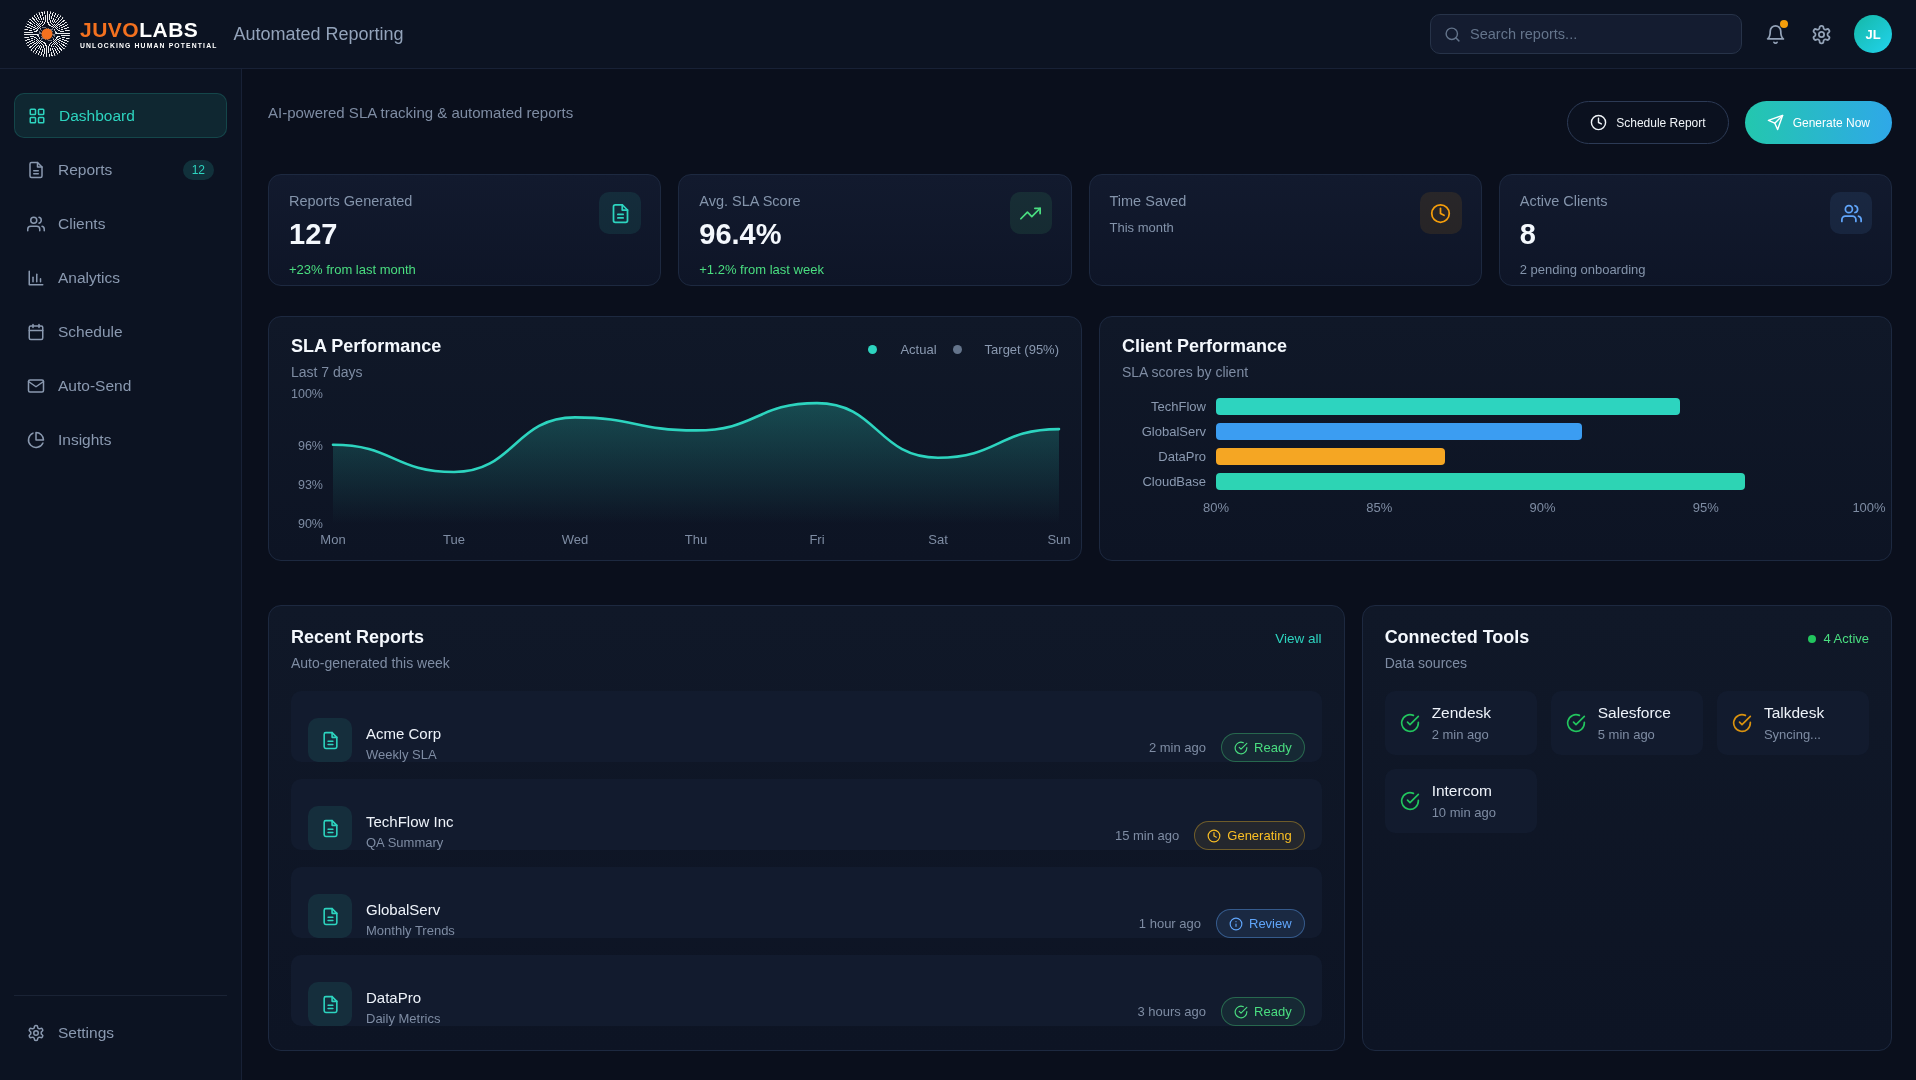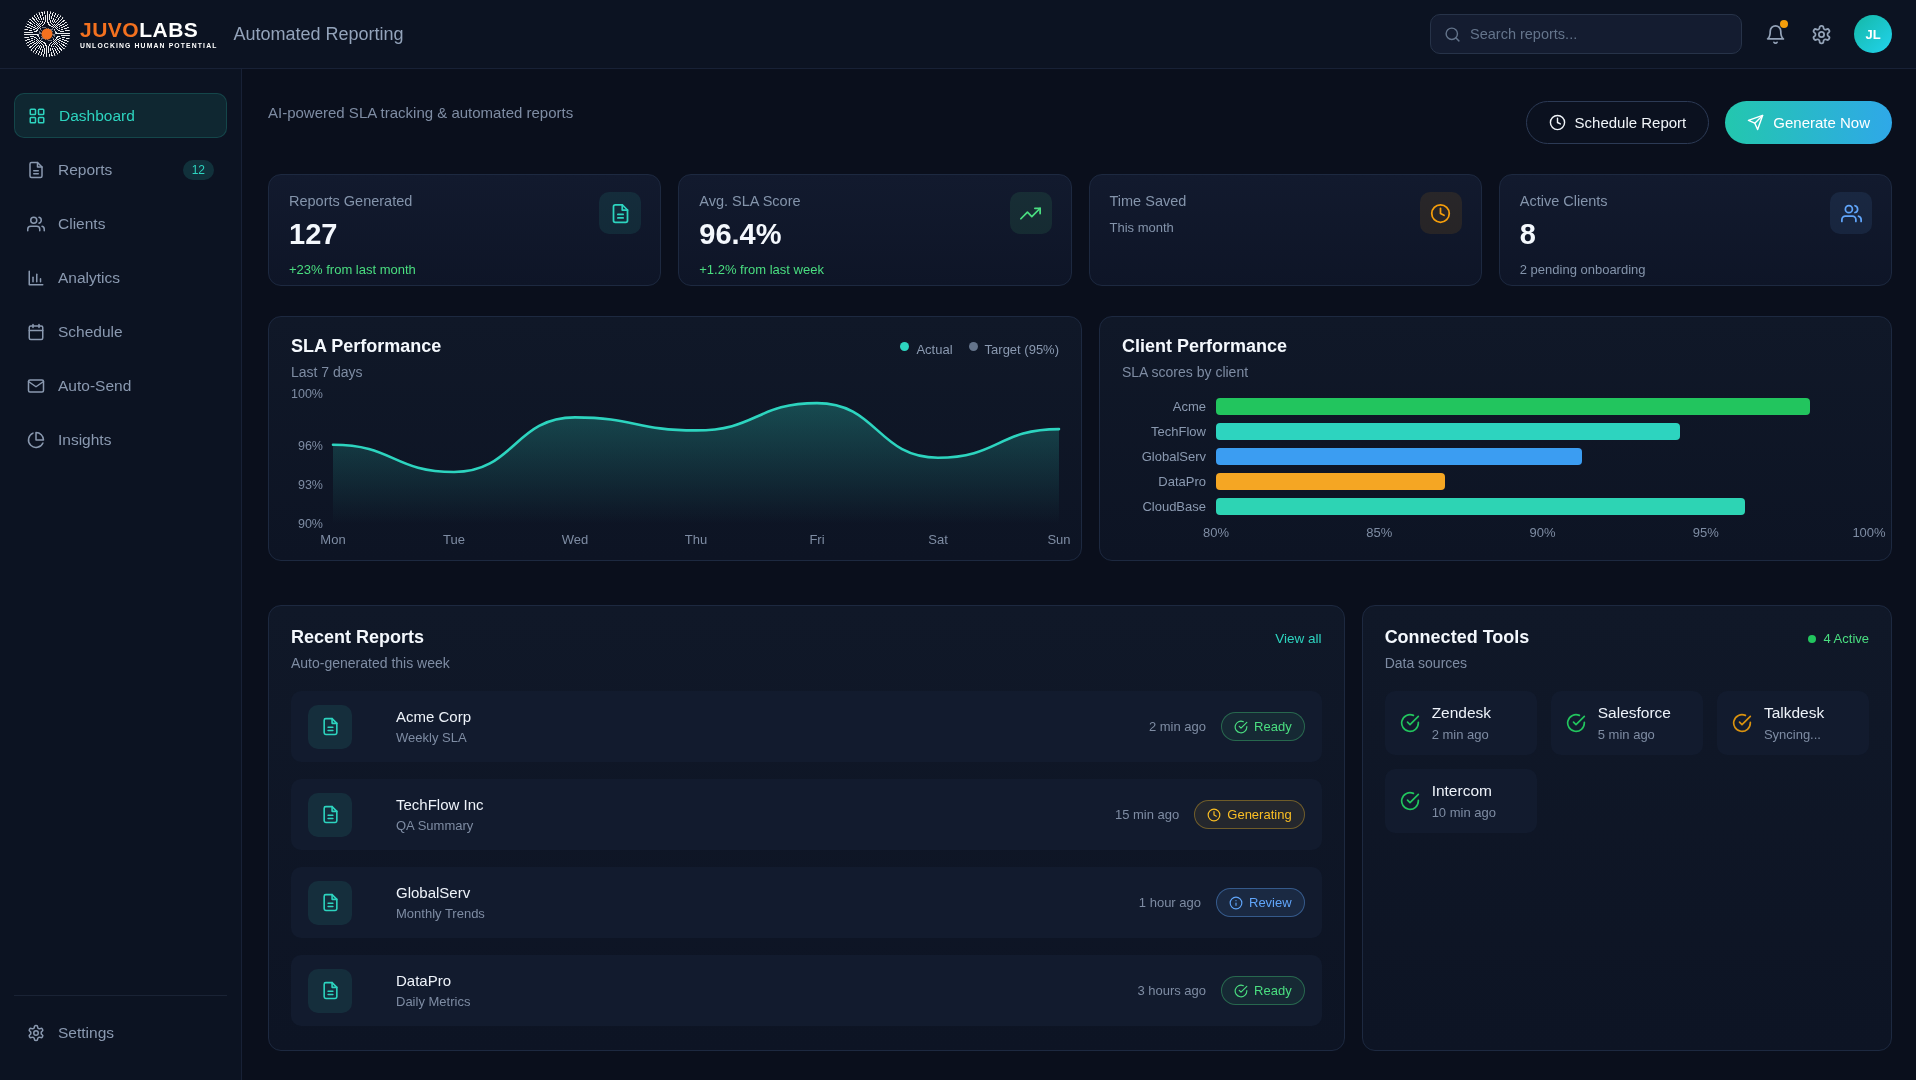--- a/index.html
+++ b/index.html
@@ -34,41 +34,41 @@
   .sidebar-bottom { margin-top:auto; padding-bottom:16px; }
   .sidebar-divider { border-top:1px solid #1a2335; margin:0 14px 14px 14px; }
 
   .main { flex:1; padding:26px 24px 0 26px; overflow:hidden; }
 
   
   .page-head { display:flex; align-items:flex-start; margin-bottom:30px; }
   .page-title { font-size:32px; font-weight:bold; color:#f4f8fd; letter-spacing:0.2px; }
   .page-subtitle { font-size:15px; color:#7e8ca3; margin-top:9px; }
   .head-actions { margin-left:auto; display:flex; gap:16px; align-items:center; margin-top:6px; }
-  .btn { height:43px; border-radius:22px; display:flex; align-items:center; gap:9px; font-size:15px; padding:0 22px; cursor:pointer; white-space:nowrap; }
+  .btn { height:43px; border-radius:22px; display:flex; align-items:center; gap:9px; font-size:12px; padding:0 22px; cursor:pointer; white-space:nowrap; }
   .btn-outline { border:1px solid #2c3a55; background:rgba(17,24,39,0.3); color:#f1f5f9; }
   .btn-primary { border:none; background:linear-gradient(90deg,#23c7ae,#2fa8e8); color:#ffffff; }
 
   
   .stats-row { display:grid; grid-template-columns:repeat(4,1fr); gap:17px; margin-bottom:30px; }
   .stat-card { position:relative; height:112px; background:linear-gradient(180deg,#121a2e,#0e1527); border:1px solid #1d2940; border-radius:13px; padding:18px 20px; }
   .stat-label { font-size:14.5px; color:#8494ab; }
   .stat-value { font-size:29px; font-weight:bold; color:#f4f8fd; margin-top:9px; }
   .stat-note { font-size:13px; margin-top:11px; }
   .stat-icon { position:absolute; top:17px; right:19px; width:42px; height:42px; border-radius:10px; display:flex; align-items:center; justify-content:center; }
 
   
   .charts-row { display:grid; grid-template-columns:1fr 1fr; gap:17px; margin-bottom:44px; }
   .card { background:linear-gradient(180deg,#101828,#0d1424); border:1px solid #1d2940; border-radius:13px; }
   .chart-card { height:245px; padding:19px 22px; }
   .card-title { font-size:18px; font-weight:bold; color:#f4f8fd; }
   .card-subtitle { font-size:14px; color:#7e8ca3; margin-top:7px; }
   .chart-head { display:flex; align-items:flex-start; }
   .legend { margin-left:auto; display:flex; gap:16px; align-items:center; margin-top:6px; }
-  .legend-item { display:flex; gap:7px; font-size:13px; color:#8a99b0; }
+  .legend-item { display:flex; align-items:center; gap:23px; font-size:13px; color:#8a99b0; }
   .legend-dot { width:9px; height:9px; border-radius:50%; }
 
   .line-chart-wrap { display:flex; margin-top:14px; }
   .y-axis { position:relative; width:42px; height:130px; flex:0 0 auto; }
   .y-axis span { position:absolute; right:10px; transform:translateY(-50%); font-size:12.5px; color:#7e8ca3; }
   .line-plot { position:relative; flex:1; height:130px; }
   .x-axis { position:relative; height:22px; margin-left:42px; margin-top:8px; }
   .x-axis span { position:absolute; transform:translateX(-50%); font-size:13px; color:#7e8ca3; }
 
   .bars-wrap { margin-top:18px; }
@@ -77,21 +77,21 @@
   .bar-track { flex:1; height:17px; position:relative; }
   .bar-fill { height:100%; border-radius:4px; width:0; }
   .bar-axis { position:relative; height:20px; margin-left:94px; margin-top:10px; }
   .bar-axis span { position:absolute; transform:translateX(-50%); font-size:13px; color:#7e8ca3; }
 
   
   .bottom-row { display:grid; grid-template-columns:2.03fr 1fr; gap:17px; }
   .list-card { padding:21px 22px 24px 22px; }
   .list-head { display:flex; align-items:flex-start; margin-bottom:20px; }
   .view-all { margin-left:auto; color:#2dd4bf; font-size:13.5px; margin-top:4px; cursor:pointer; }
-  .report-row { height:71px; background:#121b2e; border-radius:10px; display:flex; align-items:center; padding:0 17px; margin-bottom:17px; cursor:pointer;gap:30px; }
+  .report-row { height:71px; background:#121b2e; border-radius:10px; display:flex; align-items:flex-end; padding:0 17px; margin-bottom:17px; cursor:pointer; }
   .report-row:last-child { margin-bottom:0; }
   .doc-tile { width:44px; height:44px; border-radius:10px; background:rgba(45,212,191,0.10); display:flex; align-items:center; justify-content:center; color:#2dd4bf; flex:0 0 auto; }
   .report-meta { margin-left:14px; }
   .report-name { font-size:15px; color:#eef3fa; }
   .report-type { font-size:13px; color:#7e8ca3; margin-top:5px; }
   .report-right { margin-left:auto; display:flex; align-items:center; gap:15px; }
   .report-time { font-size:13px; color:#7e8ca3; }
   .badge { display:flex; align-items:center; gap:6px; font-size:13px; padding:6px 12px; border-radius:999px; }
   .badge-ready { color:#4ade80; background:rgba(74,222,128,0.08); border:1px solid rgba(74,222,128,0.35); }
   .badge-generating { color:#fbbf24; background:rgba(251,191,36,0.08); border:1px solid rgba(251,191,36,0.35); }
@@ -376,26 +376,20 @@
 
       <div class="card chart-card">
         <div class="chart-head">
           <div>
             <div class="card-title">Client Performance</div>
             <div class="card-subtitle">SLA scores by client</div>
           </div>
         </div>
         <div class="bars-wrap">
           <div class="bar-row">
-              <span class="bar-cat">Acme</span>
-              <div class="bar-track">
-                <div class="bar-fill" style="width: 91%; background: rgb(34, 197, 94);"></div>
-              </div>
-            </div>
-          <div class="bar-row">
               <span class="bar-cat">TechFlow</span>
               <div class="bar-track">
                 <div class="bar-fill" style="width: 71%; background: rgb(45, 212, 191);"></div>
               </div>
             </div>
           <div class="bar-row">
               <span class="bar-cat">GlobalServ</span>
               <div class="bar-track">
                 <div class="bar-fill" style="width: 56%; background: rgb(59, 157, 242);"></div>
               </div>

